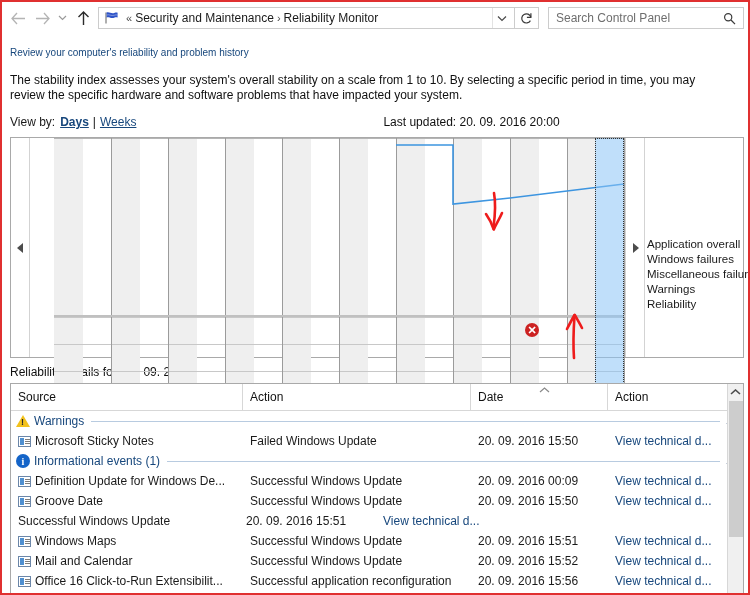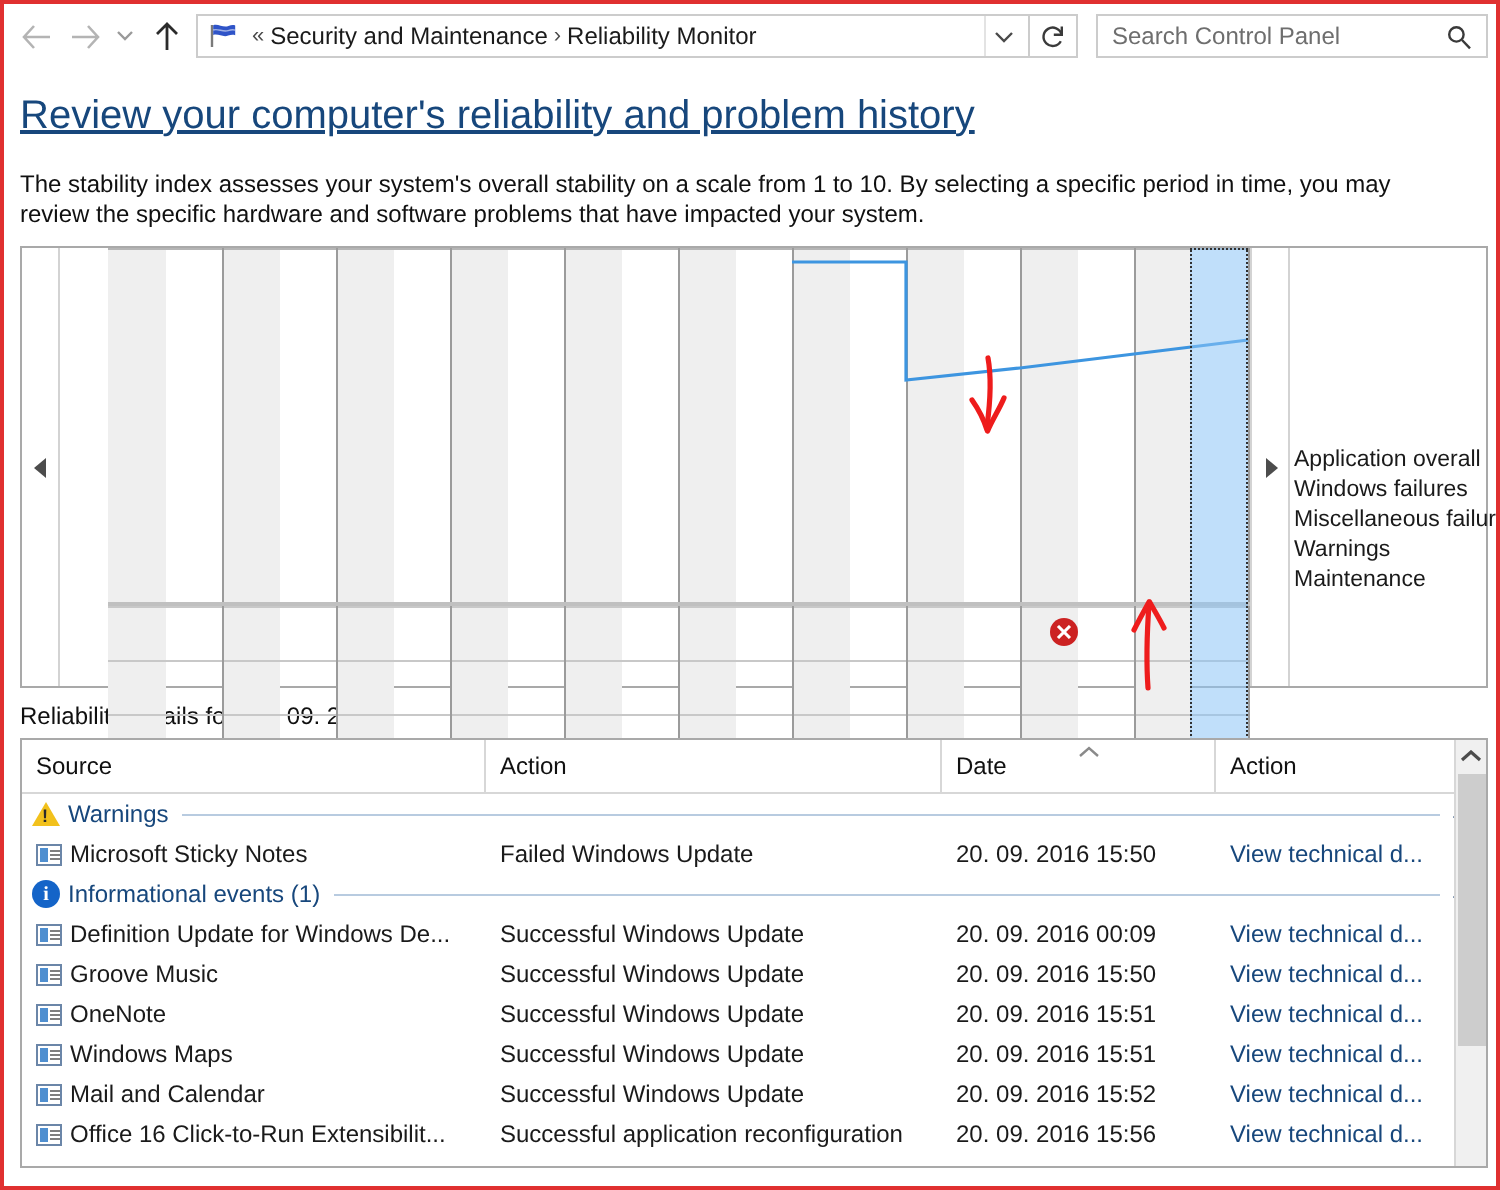--- a/index.html
+++ b/index.html
@@ -77,24 +77,23 @@
     padding-left: 7px;
     background: transparent;
   }
   .searchbox input::placeholder { color: #6e6e6e; }
   .magnifier { padding: 0 7px 0 2px; color:#3a3a3a; display:flex; }
 
   
   .content { padding: 0 6px; }
   .h1 {
     color: #17477c;
-    font-size: 20px;
+    font-size: 10px;
     margin: 13px 0 0 2px;
     font-weight: normal;
-    text-decoration: underline;
   }
   .desc {
     margin: 15px 0 0 2px;
     font-size: 12px;
     line-height: 15px;
     color: #101010;
     width: 722px;
   }
   .viewrow {
     margin: 12px 0 0 2px;
@@ -392,20 +391,28 @@
     </span>
   </div>
 </div>
 
 <div class="content">
 
   <div class="h1">Review your computer's reliability and problem history</div>
 
   <div class="desc">The stability index assesses your system's overall stability on a scale from 1 to 10. By selecting a specific period in time, you may review the specific hardware and software problems that have impacted your system.</div>
 
+  <div class="viewrow">
+    <span>View by:</span>
+    <span style="width:5px"></span>
+    <span class="lnk bold">Days</span>
+    <span class="pipe">|</span>
+    <span class="lnk">Weeks</span>
+    <span class="lastupd">Last updated: 20. 09. 2016 20:00</span>
+  </div>
 
   <div class="chartwrap">
 
     <div class="scrollarrow left">
       <svg width="7" height="10" viewBox="0 0 7 10">
           <path d="M6 0 L0 5 L6 10 Z" fill="#4c4c4c"></path>
         </svg>
     </div>
 
 
@@ -565,21 +572,21 @@
       <svg width="7" height="10" viewBox="0 0 7 10">
           <path d="M1 0 L7 5 L1 10 Z" fill="#4c4c4c"></path>
         </svg>
     </div>
 
     <div class="legend">
       <div class="litem" style="top:100px">Application overall</div>
       <div class="litem" style="top:115px">Windows failures</div>
       <div class="litem" style="top:130px">Miscellaneous failures</div>
       <div class="litem" style="top:145px">Warnings</div>
-      <div class="litem" style="top:160px">Maintenance</div>
+      <div class="litem" style="top:160px">Reliability</div>
     </div>
 
     <svg class="redarrow" style="left:470px; top:53px" width="34" height="50" viewBox="0 0 34 50">
       <path d="M13 2 C15 13 14 25 12.5 36" stroke="#ee1c1c" stroke-width="2.6" fill="none" stroke-linecap="round"></path>
       <path d="M5 23 C8.5 28 11 33 12.5 38" stroke="#ee1c1c" stroke-width="2.6" fill="none" stroke-linecap="round"></path>
       <path d="M21 22 C18.5 28 15 33 12.8 38.5" stroke="#ee1c1c" stroke-width="2.6" fill="none" stroke-linecap="round"></path>
     </svg>
 
     <svg class="redarrow" style="left:551px; top:174px" width="30" height="48" viewBox="0 0 30 48">
       <path d="M12 46 C11 32 11.5 18 12.5 4" stroke="#ee1c1c" stroke-width="2.6" fill="none" stroke-linecap="round"></path>
@@ -643,31 +650,27 @@
         <span class="docicon"></span>
         <span>Definition Update for Windows De...</span>
       </div>
       <div class="td" style="width:228px">Successful Windows Update</div>
       <div class="td" style="width:137px">20. 09. 2016 00:09</div>
       <div class="td actioncell" style="width:121px">View  technical d...</div>
     </div>
     <div class="trow">
       <div class="td" style="width:232px; display:flex; align-items:center">
         <span class="docicon"></span>
-        <span>Groove Music</span>
+        <span>Groove Date</span>
       </div>
       <div class="td" style="width:228px">Successful Windows Update</div>
       <div class="td" style="width:137px">20. 09. 2016 15:50</div>
       <div class="td actioncell" style="width:121px">View  technical d...</div>
     </div>
     <div class="trow">
-      <div class="td" style="width:232px; display:flex; align-items:center">
-        <span class="docicon"></span>
-        <span>OneNote</span>
-      </div>
       <div class="td" style="width:228px">Successful Windows Update</div>
       <div class="td" style="width:137px">20. 09. 2016 15:51</div>
       <div class="td actioncell" style="width:121px">View  technical d...</div>
     </div>
     <div class="trow">
       <div class="td" style="width:232px; display:flex; align-items:center">
         <span class="docicon"></span>
         <span>Windows Maps</span>
       </div>
       <div class="td" style="width:228px">Successful Windows Update</div>

